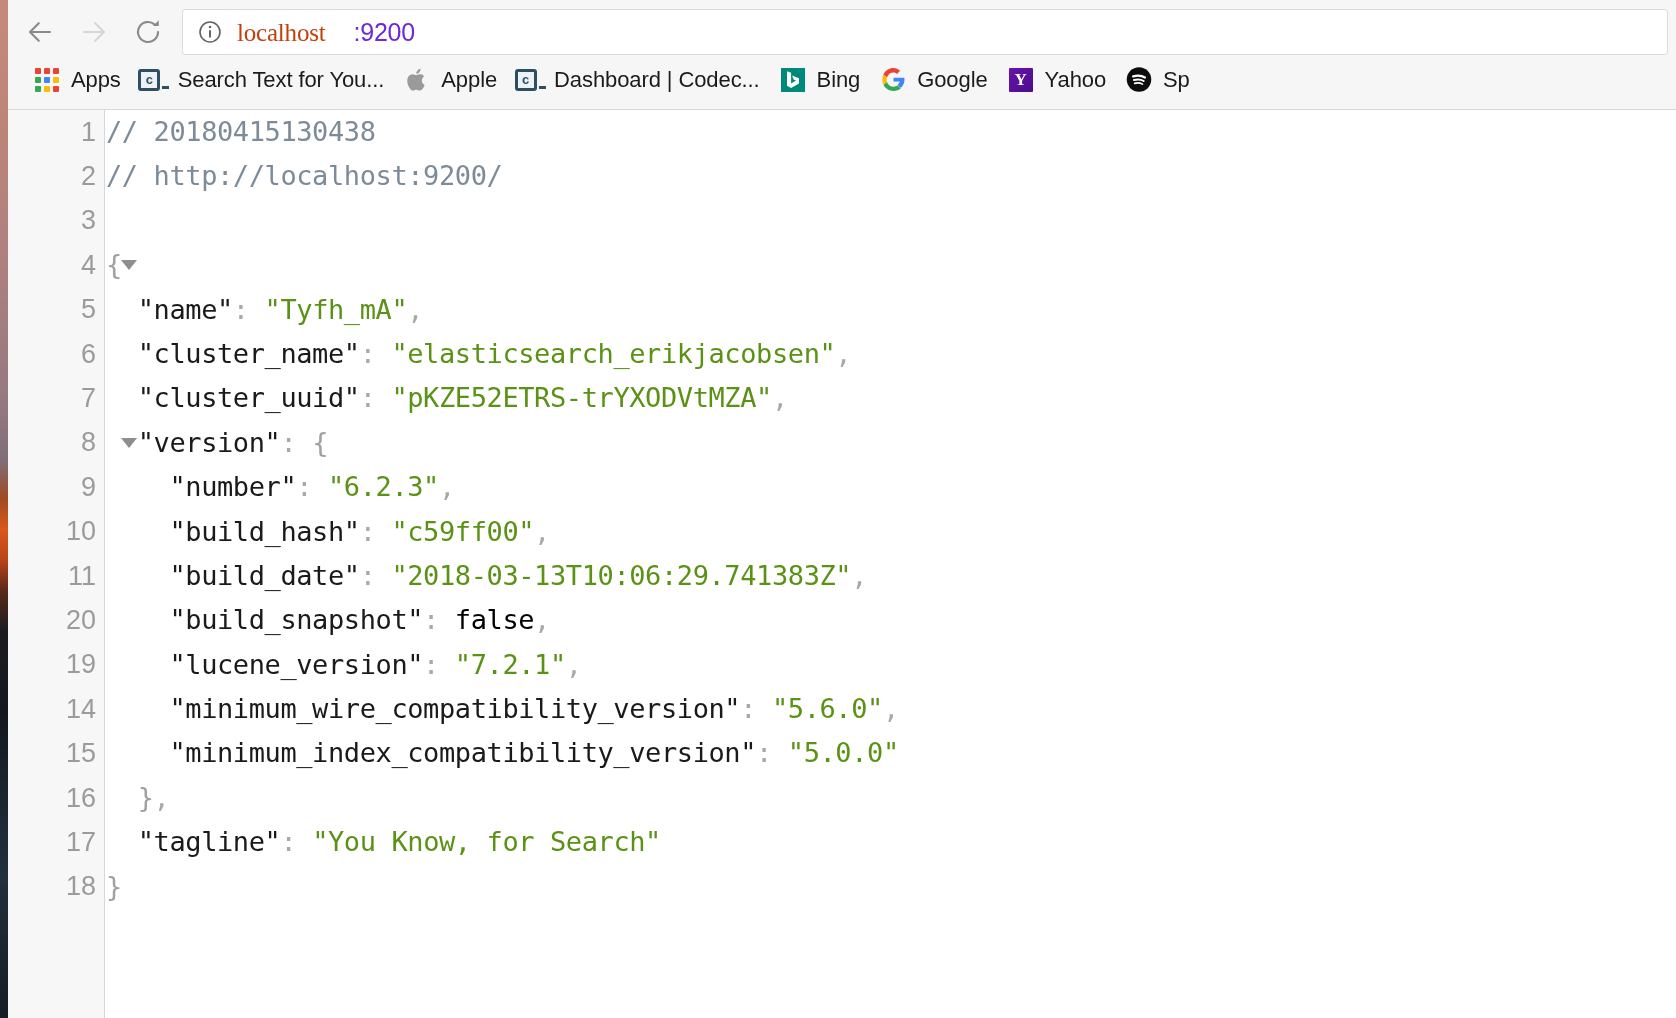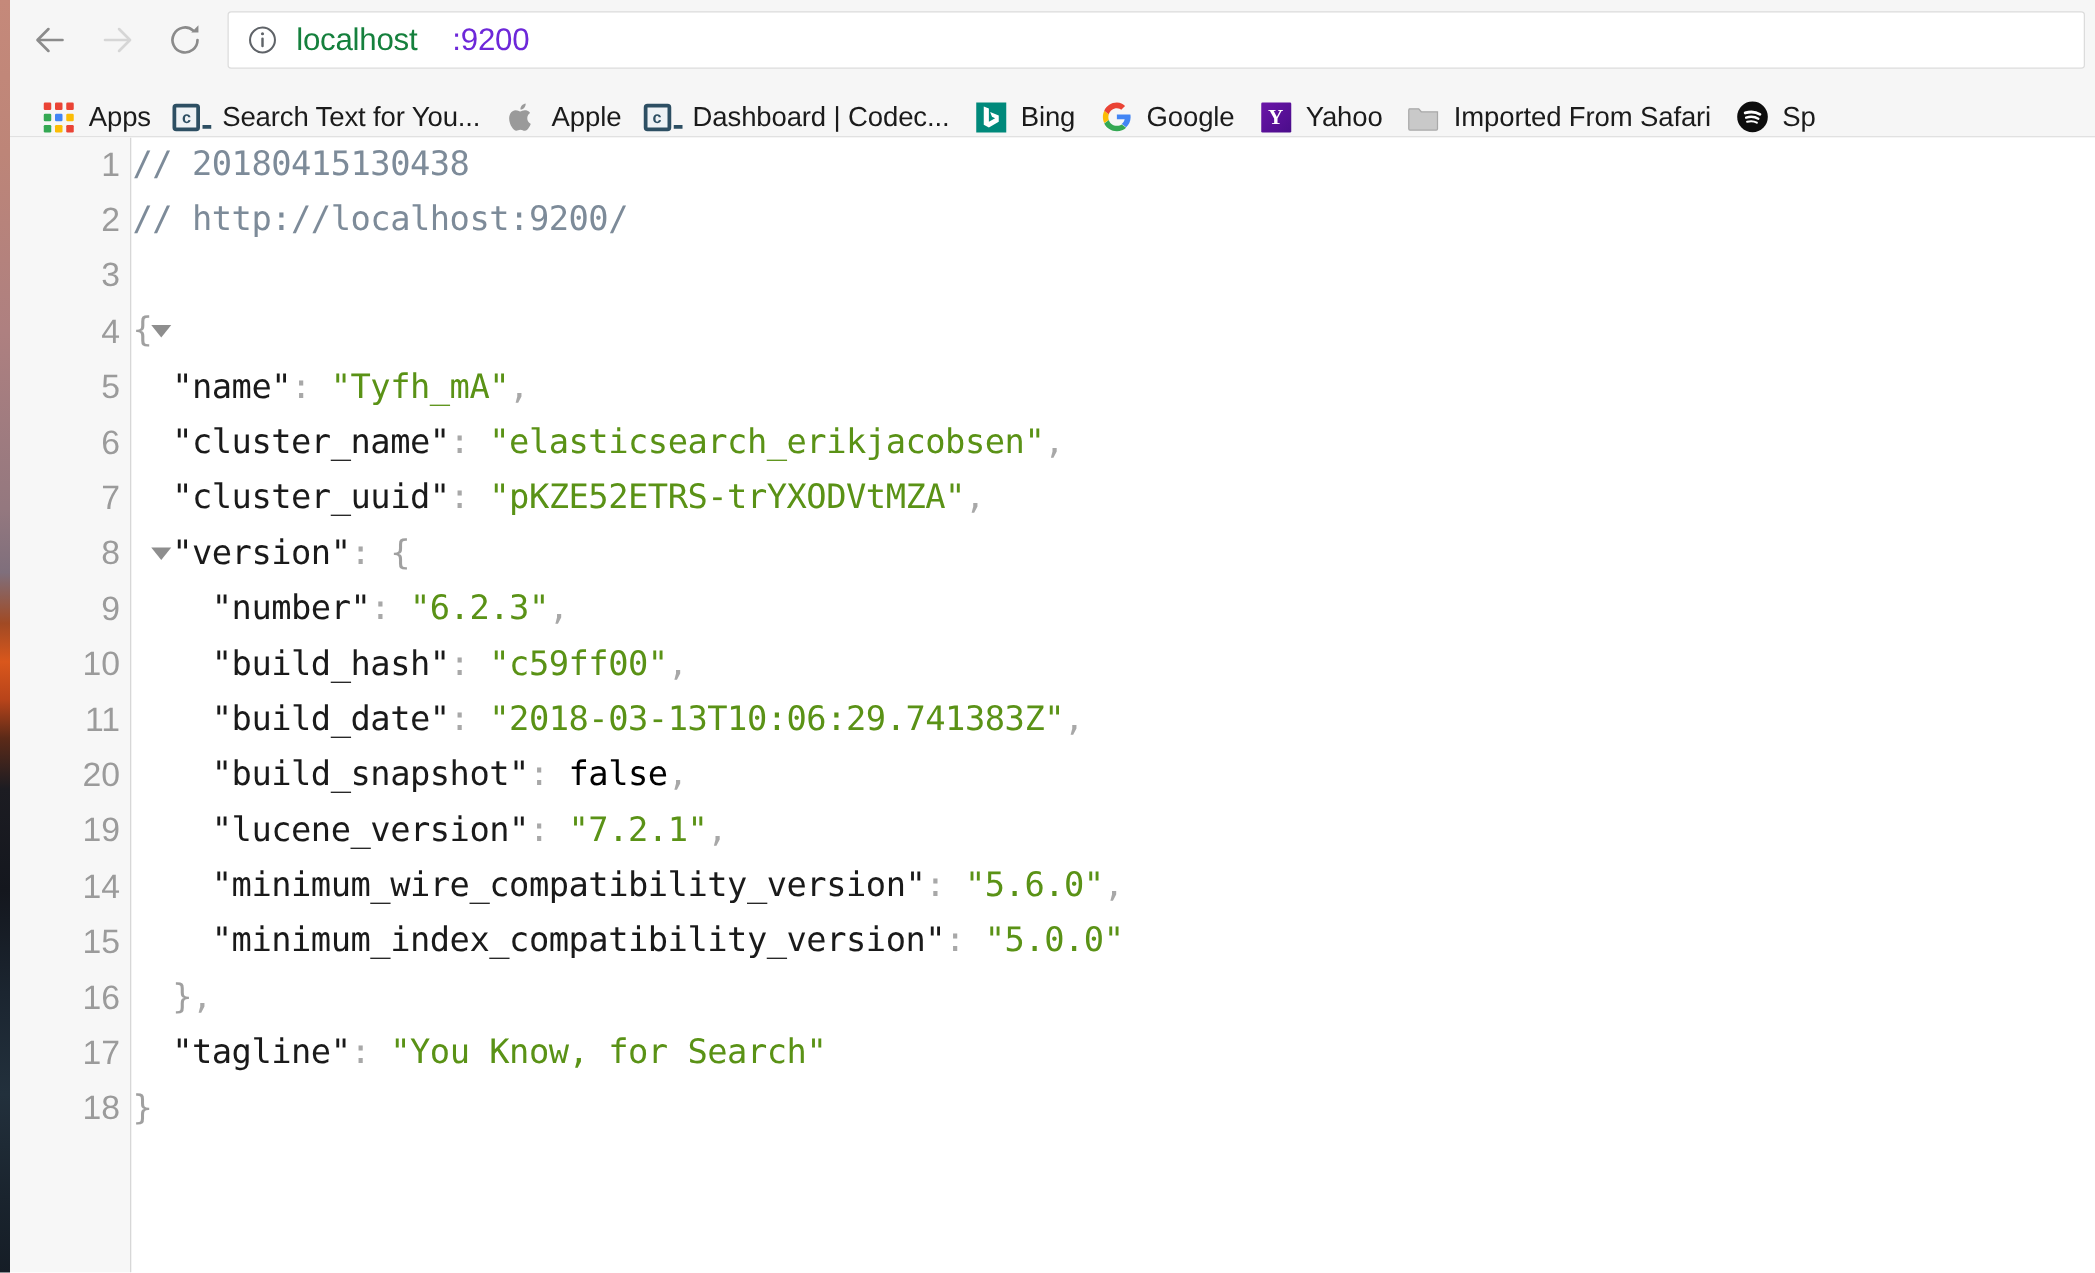--- a/index.html
+++ b/index.html
@@ -102,40 +102,40 @@
     margin-right: 14px;
     display: flex;
     align-items: center;
   }
   #url-text {
     font-family: "Liberation Sans", sans-serif;
     font-size: 25px;
     letter-spacing: -0.2px;
     white-space: nowrap;
   }
-  #url-host { color: #15803d; }
+  #url-host { color: #c2410c; font-family: Liberation Serif, serif; }
   #url-port { color: #6d28d9; margin-left: 28px; }
 
   
   #bookmarks-bar {
     position: absolute;
     left: 0;
     top: 64px;
     width: 100%;
     height: 46px;
     display: flex;
     align-items: center;
     overflow: hidden;
     white-space: nowrap;
     border-bottom: 1px solid #dadada;
     box-sizing: border-box;
   }
   .bookmark {
     display: flex;
-    align-items: flex-end;
+    align-items: flex-start;
     flex: 0 0 auto;
     height: 40px;
     padding: 0 8px;
     margin-right: 4px;
     border-radius: 3px;
     cursor: pointer;
   }
   .bookmark:first-child { margin-left: 18px; }
   .bm-label {
     font-size: 22px;
@@ -391,28 +391,20 @@
       <span class="bm-label">Google</span>
     </div>
 
     <div class="bookmark">
       <span class="bm-icon">
         <span class="yahoo-icon">Y</span>
       </span>
       <span class="bm-label">Yahoo</span>
     </div>
 
-    <div class="bookmark">
-      <span class="bm-icon">
-        <svg width="26" height="22" viewBox="0 0 26 22">
-          <path d="M1 4 h8 l2 2.4 h13 v13.6 a1 1 0 0 1 -1 1 h-21 a1 1 0 0 1 -1 -1 v-15 a1 1 0 0 1 1 -1 z" fill="#c9c9c9" stroke="#a9a9a9" stroke-width="1"></path>
-        </svg>
-      </span>
-      <span class="bm-label">Imported From Safari</span>
-    </div>
 
     <div class="bookmark">
       <span class="bm-icon">
         <svg width="27" height="27" viewBox="0 0 24 24">
           <circle cx="12" cy="12" r="11.3" fill="#0d0d0d"></circle>
           <path d="M6.6 9.1c3.6-1.05 8.0-0.75 10.9 1.05" fill="none" stroke="#ffffff" stroke-width="2.1" stroke-linecap="round"></path>
           <path d="M7.3 12.5c3.0-0.85 6.6-0.6 9.0 0.85" fill="none" stroke="#ffffff" stroke-width="1.8" stroke-linecap="round"></path>
           <path d="M8.0 15.6c2.4-0.68 5.2-0.48 7.2 0.68" fill="none" stroke="#ffffff" stroke-width="1.5" stroke-linecap="round"></path>
         </svg>
       </span>

